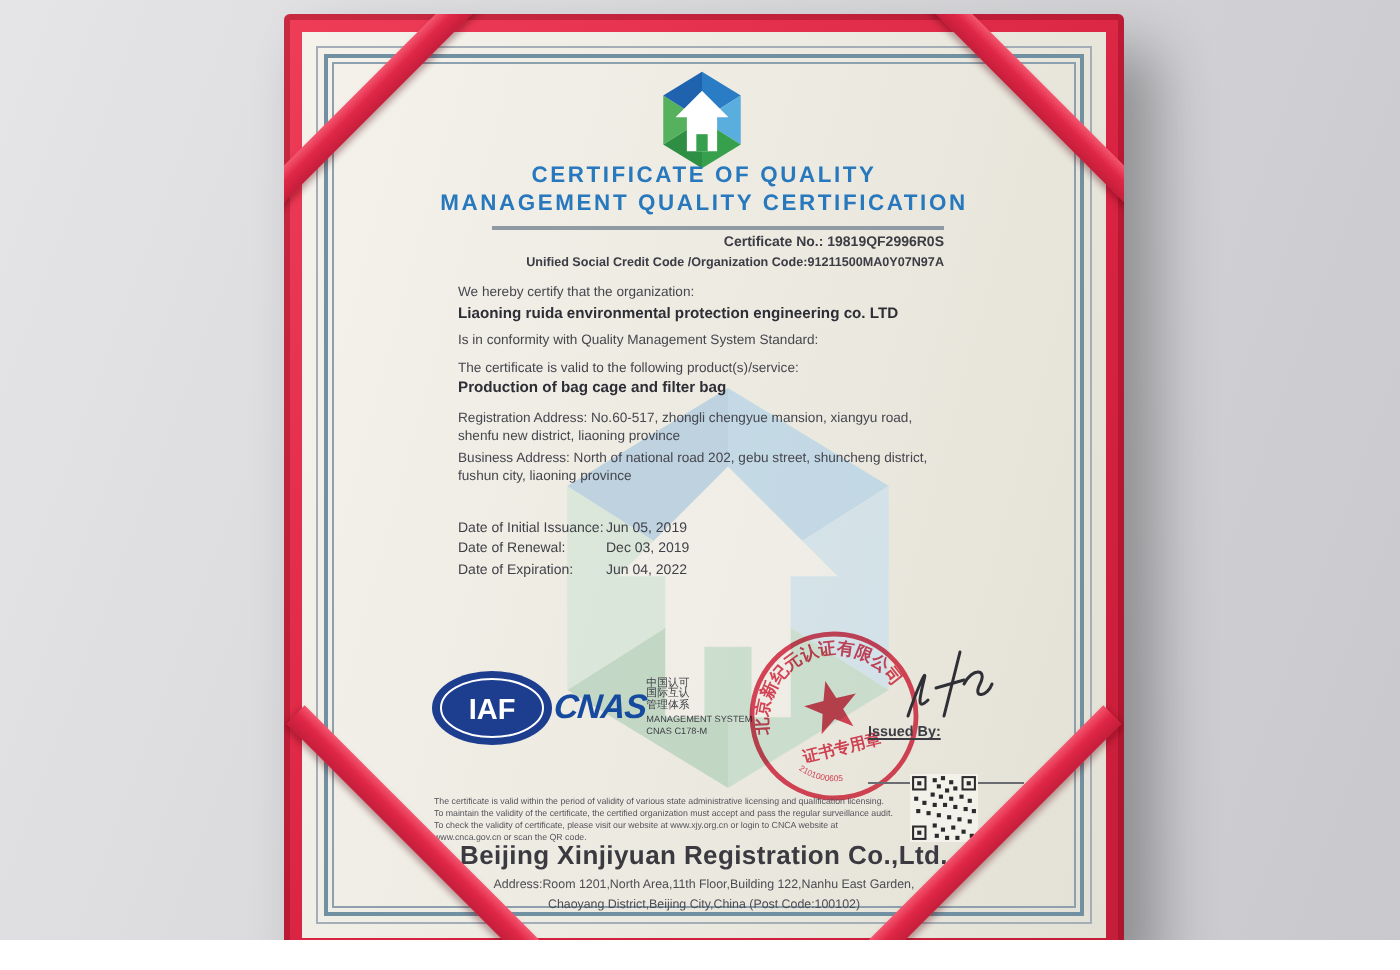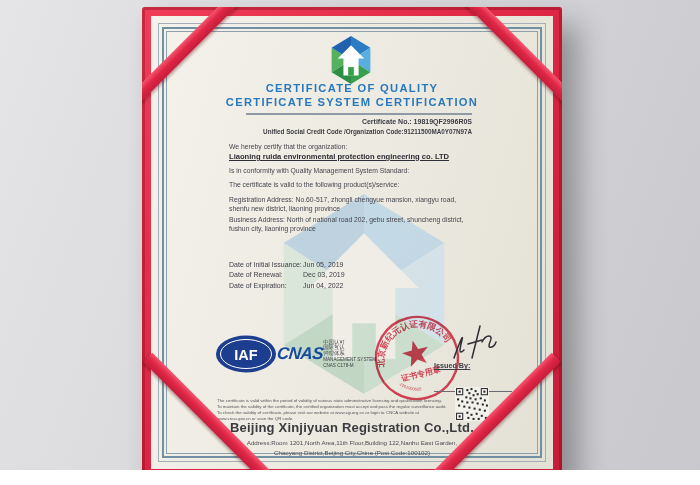--- a/index.html
+++ b/index.html
@@ -47,21 +47,21 @@
   #title { position:absolute; left:0; top:66px; width:100%; text-align:center;
            font-size:11.2px; font-weight:bold; color:#2878be; letter-spacing:1.3px; line-height:13.5px; }
   #title-underline { position:absolute; left:95px; top:97px; width:226px; height:2px; background:#8f9aa5; }
   #cert-ids { position:absolute; left:78px; top:101px; width:243px; text-align:right; color:#3c3c44; }
   #cert-no  { font-size:7px;  font-weight:bold; line-height:9.5px; }
   #unified  { font-size:6.3px; font-weight:bold; line-height:9px; }
 
   
   #body { position:absolute; left:78px; top:127px; width:245px;
           font-size:6.8px; color:#46464e; line-height:8.8px; }
-  #body .strong { font-size:7.6px; font-weight:bold; color:#2e2e36; line-height:10px;text-decoration:underline; }
+  #body .strong { font-size:7.6px; font-weight:bold; color:#2e2e36; line-height:10px; }
   #body .gap-s { margin-top:2px; } #body .gap-m { margin-top:5px; } #body .gap-l { margin-top:7px; }
 
   #dates { position:absolute; left:78px; top:245px; font-size:7px; color:#3f3f47; }
   .date-row { display:flex; margin-bottom:3.4px; }
   .date-label { width:74px; }
   .date-value { }
 
   
   #accred { position:absolute; left:64px; top:318px; display:flex; align-items:center; gap:0; }
   #iaf-logo { width:62px; height:40px; }
@@ -118,34 +118,35 @@
       <svg id="watermark" style="--s1:#a9cfe8;--s2:#c6e0f0;--s3:#b7d8c2;--s4:#a6ccb2;--s5:#cde4d4;--s6:#9fc3de;--house:#f2f1ea;--notch:#b7d8c2;">
         <use href="#hexlogo" width="196" height="216"></use>
       </svg>
 
       <svg id="brand-logo" style="--s1:#2a7dc4;--s2:#5aaede;--s3:#37a04c;--s4:#2e8f44;--s5:#55b15e;--s6:#1f63ae;--house:#ffffff;--notch:#37a04c;">
         <use href="#hexlogo" width="48" height="52"></use>
       </svg>
 
       <div id="title">
         <div>CERTIFICATE OF QUALITY</div>
-        <div>CERTIFICATE SYSTEM CERTIFICATION</div>
+        <div>MANAGEMENT QUALITY CERTIFICATION</div>
       </div>
       <div id="title-underline"></div>
 
       <div id="cert-ids">
         <div id="cert-no">Certificate No.: 19819QF2996R0S</div>
         <div id="unified">Unified Social Credit Code /Organization Code:91211500MA0Y07N97A</div>
       </div>
 
       <div id="body">
         <div>We hereby certify that the organization:</div>
         <div class="strong">Liaoning ruida environmental protection engineering co. LTD</div>
         <div class="gap-m">Is in conformity with Quality Management System Standard:</div>
         <div class="gap-m">The certificate is valid to the following product(s)/service:</div>
+        <div class="strong">Production of bag cage and filter bag</div>
         <div class="gap-l">Registration Address: No.60-517, zhongli chengyue mansion, xiangyu road, shenfu new district, liaoning province</div>
         <div class="gap-s">Business Address: North of national road 202, gebu street, shuncheng district, fushun city, liaoning province</div>
       </div>
 
       <div id="dates">
         <div class="date-row">
           <span class="date-label">Date of Initial Issuance:</span>
           <span class="date-value">Jun 05, 2019</span>
         </div>
         <div class="date-row">

